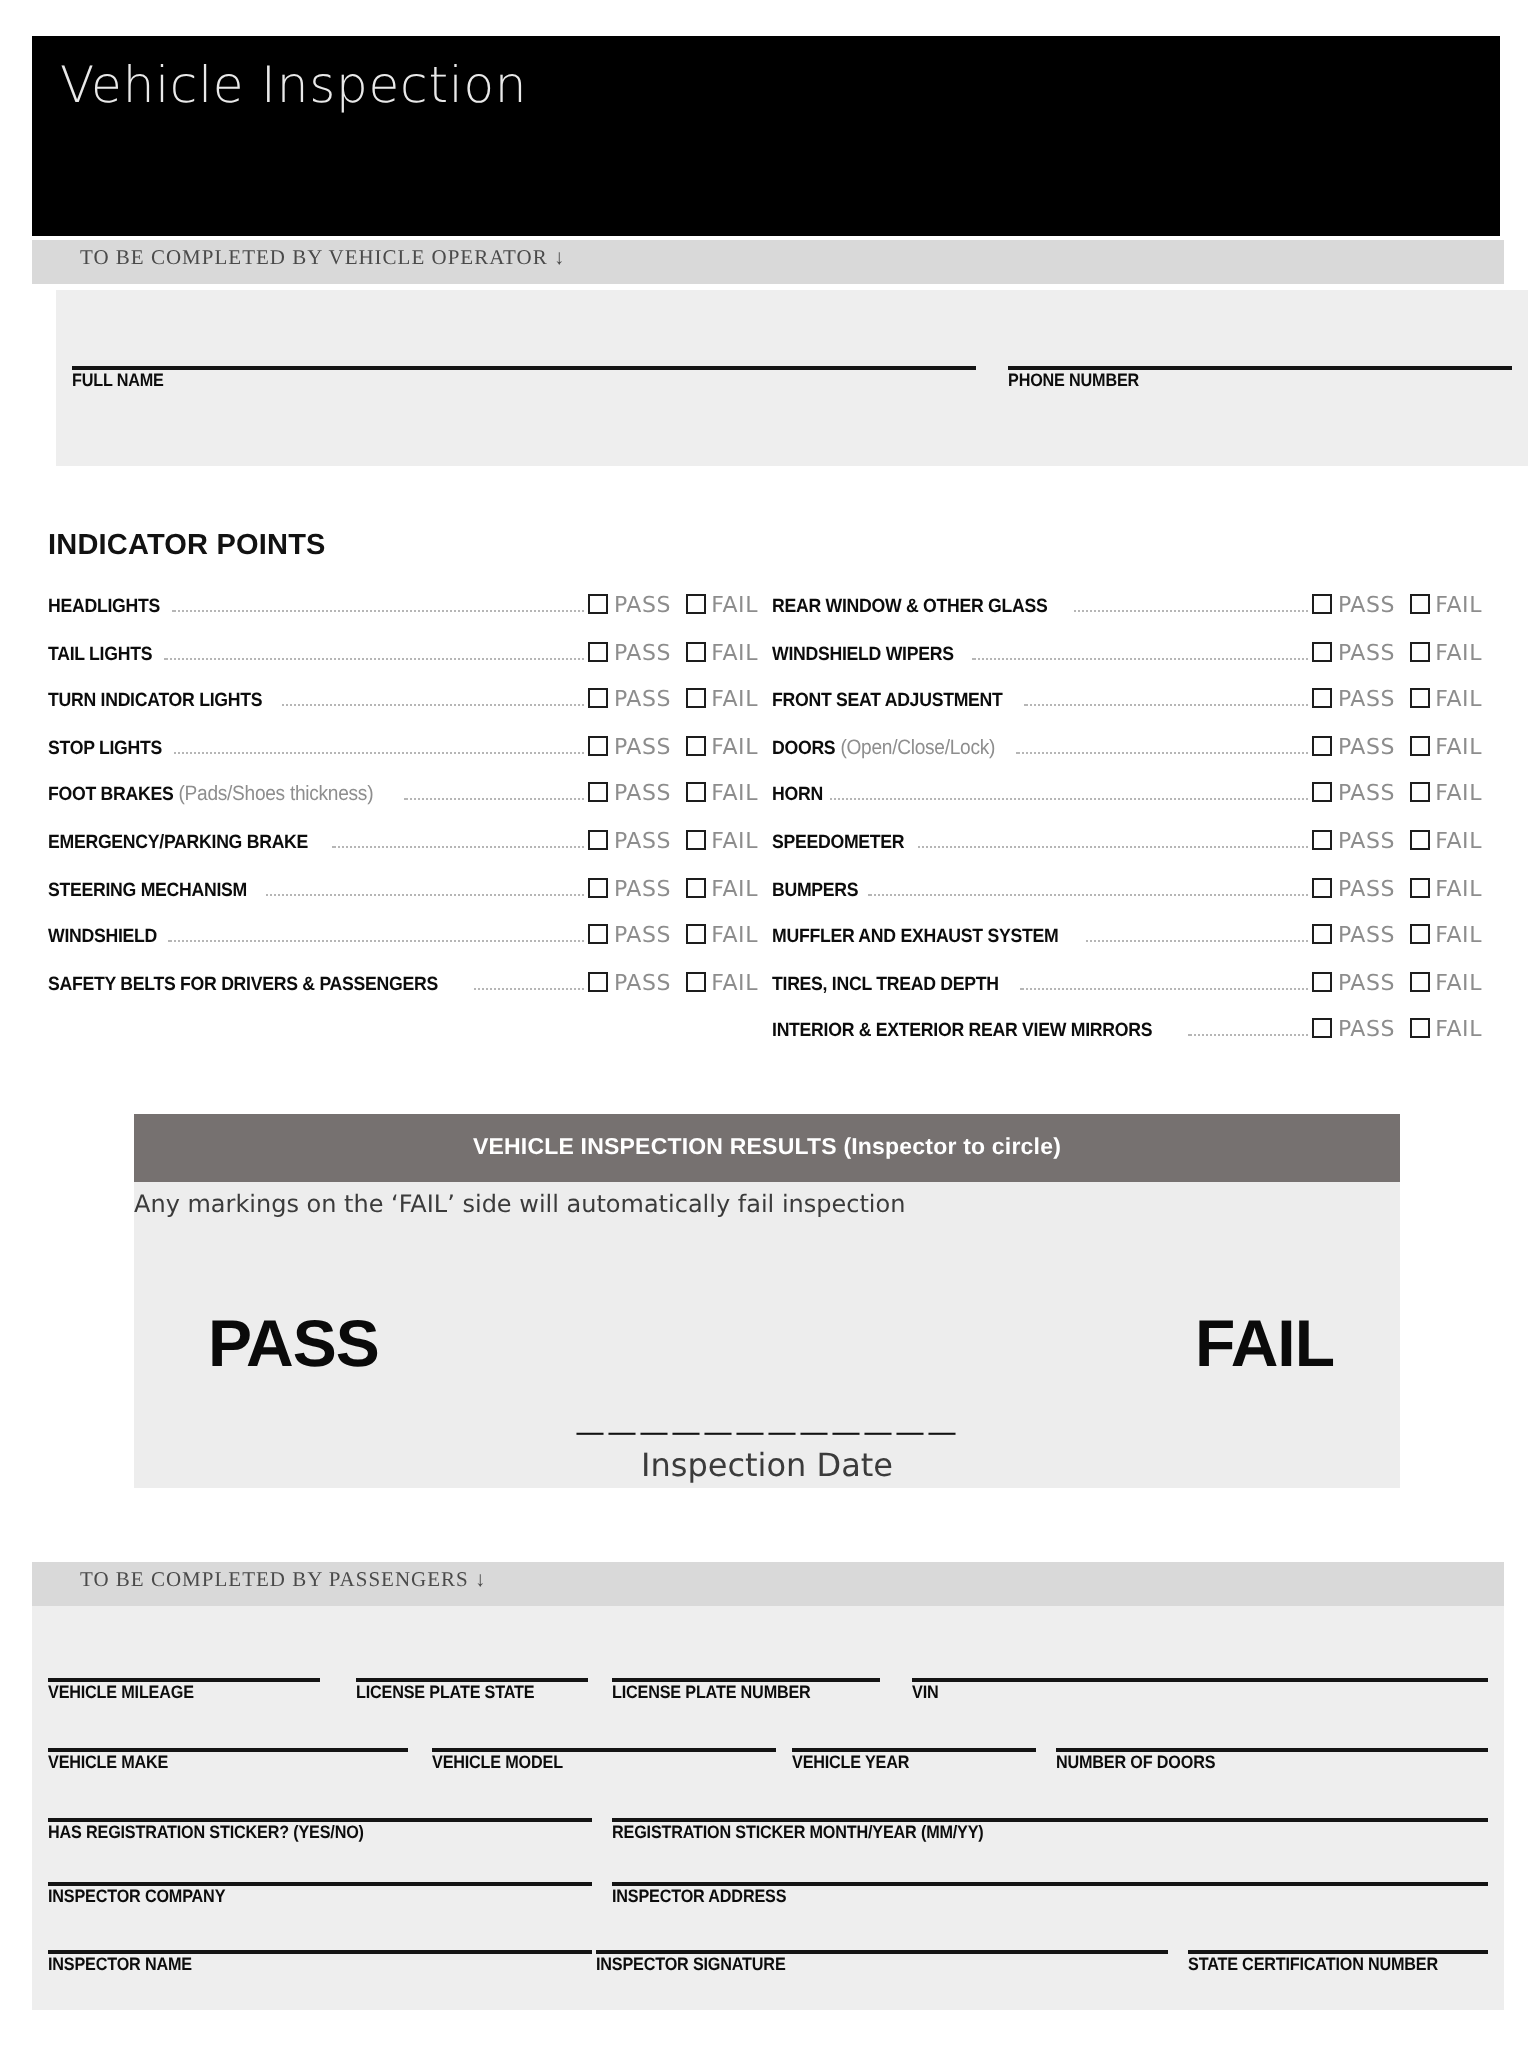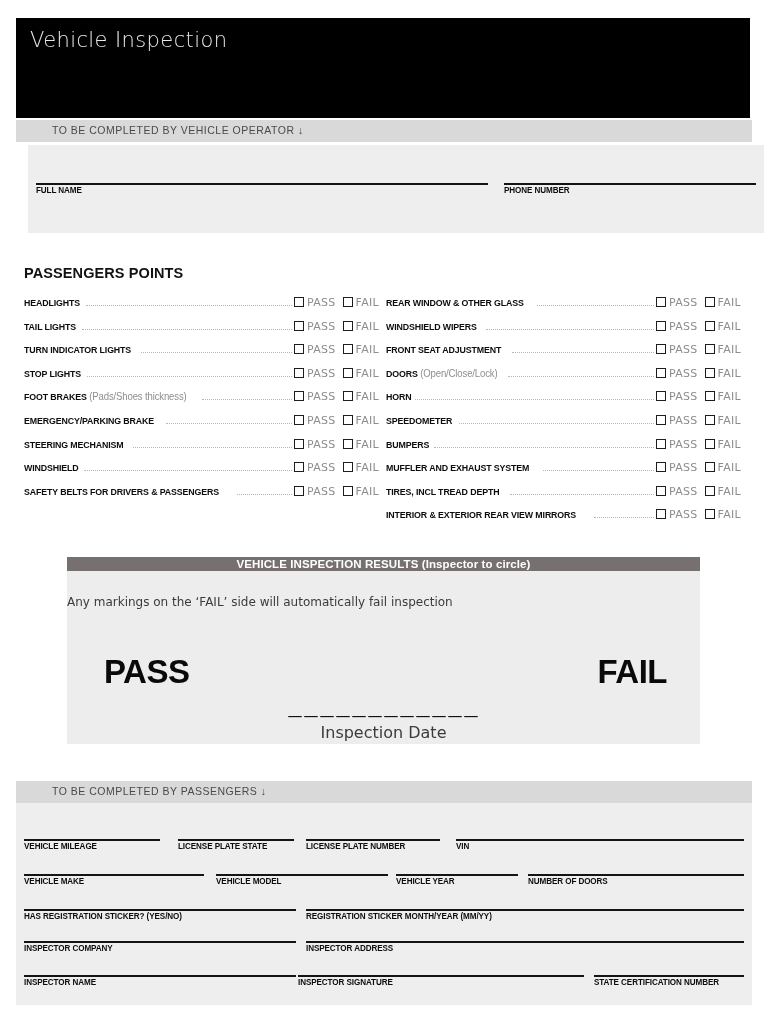--- a/index.html
+++ b/index.html
@@ -22,21 +22,21 @@
     left: 16px;
     top: 18px;
     width: 734px;
     height: 100px;
     background: #000000;
   }
   .header-title {
     position: absolute;
     left: 14px;
     top: 10px;
-    font-size: 21px;
+    font-size: 25px;
     font-weight: 300;
     letter-spacing: 0.4px;
     color: #e9e9e9;
     font-family: "DejaVu Sans", sans-serif;
     white-space: nowrap;
   }
 
   
   .band {
     position: absolute;
@@ -45,23 +45,22 @@
     height: 22px;
     background: #d9d9d9;
   }
   .band-label {
     position: absolute;
     left: 24px;
     top: 4px;
     font-size: 10.5px;
     letter-spacing: 0.5px;
     color: #4a4a4a;
-    font-family: Liberation Sans, sans-serif;
+    font-family: Liberation Serif, serif;
     white-space: nowrap;
-    margin-left: 12px;
   }
 
   
   .panel {
     position: absolute;
     background: #eeeeee;
   }
   #operator-panel { left: 28px; top: 145px; width: 736px; height: 88px; }
   #inspector-panel { left: 16px; top: 803px; width: 736px; height: 202px; }
 
@@ -154,21 +153,21 @@
     left: 67px;
     top: 557px;
     width: 633px;
     height: 187px;
     background: #ededed;
   }
   #results-header {
     position: absolute;
     left: 0; top: 0;
     width: 100%;
-    height: 14px;
+    height: 34px;
     background: #767170;
     color: #ffffff;
     font-size: 11.5px;
     font-weight: bold;
     letter-spacing: 0.1px;
     display: flex;
     align-items: center;
     justify-content: center;
   }
   #results-note {
@@ -224,21 +223,21 @@
     <div class="field" style="left: 8px; top: 38px; width: 452px;">
       <div class="rule" style="width: 452px;"></div>
       <div class="flabel">FULL NAME</div>
     </div>
     <div class="field" style="left: 476px; top: 38px; width: 252px;">
       <div class="rule" style="width: 252px;"></div>
       <div class="flabel">PHONE NUMBER</div>
     </div>
   </div>
 
-<div class="section-title">PASSENGERS POINTS</div>
+<div class="section-title">INDICATOR POINTS</div>
 <div class="ip-col" id="ip-col-left">
     <div class="ip-row">
       <span class="ip-name">HEADLIGHTS</span>
       <span class="leader"></span>
       <span class="cbox"></span>
       <span class="pf pass">PASS</span>
       <span class="cbox"></span>
       <span class="pf">FAIL</span>
     </div>
     <div class="ip-row">

